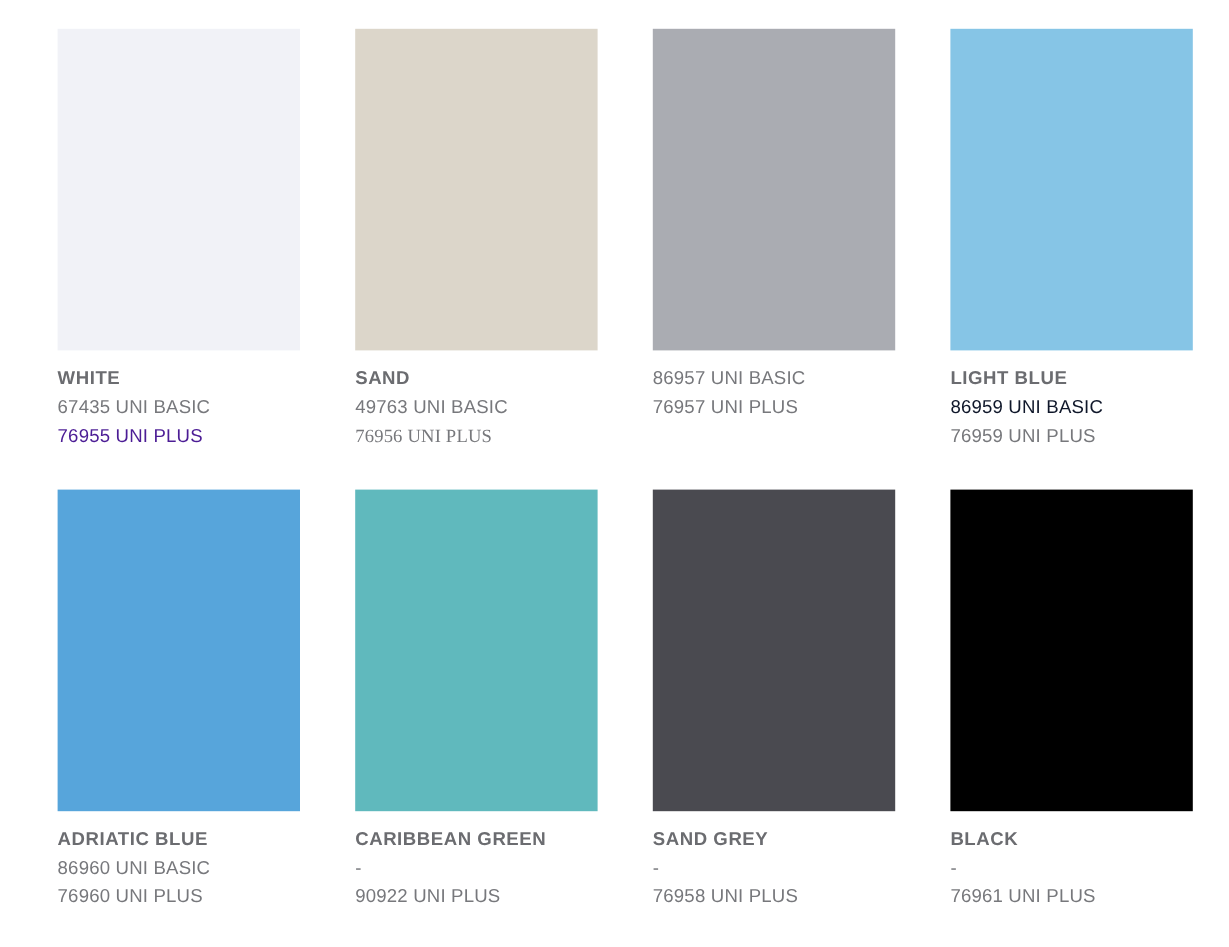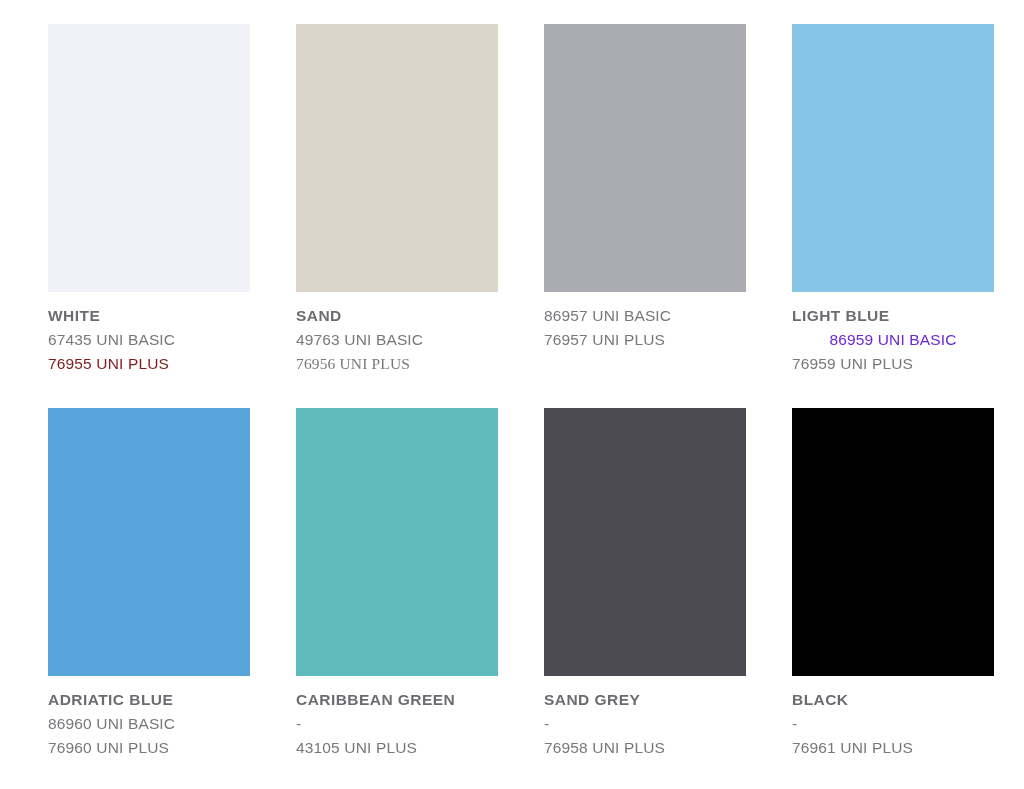--- a/index.html
+++ b/index.html
@@ -80,21 +80,21 @@
 <body style="background-color: rgb(255, 255, 255);">
 
 <div class="palette-sheet">
   <div class="swatch-grid">
 
     <div class="swatch-cell">
       <div class="swatch-chip" style="background-color: rgb(241, 242, 247);"></div>
       <div class="swatch-caption">
         <div class="swatch-name" style="color: rgb(107, 108, 112);">WHITE</div>
         <div class="swatch-code" style="color: rgb(119, 120, 124);">67435 UNI BASIC</div>
-        <div class="swatch-code" style="color: #7f1d1d;">76955 UNI PLUS</div>
+        <div class="swatch-code" style="color: #4c1d95;">76955 UNI PLUS</div>
       </div>
     </div>
 
     <div class="swatch-cell">
       <div class="swatch-chip" style="background-color: rgb(220, 214, 202);"></div>
       <div class="swatch-caption">
         <div class="swatch-name" style="color: rgb(107, 108, 112);">SAND</div>
         <div class="swatch-code" style="color: rgb(119, 120, 124);">49763 UNI BASIC</div>
         <div class="swatch-code" style="color: rgb(119, 120, 124); font-family: Liberation Serif, serif;">76956 UNI PLUS</div>
       </div>
@@ -105,40 +105,40 @@
       <div class="swatch-caption">
         <div class="swatch-code" style="color: rgb(119, 120, 124);">86957 UNI BASIC</div>
         <div class="swatch-code" style="color: rgb(119, 120, 124);">76957 UNI PLUS</div>
       </div>
     </div>
 
     <div class="swatch-cell">
       <div class="swatch-chip" style="background-color: rgb(134, 197, 230);"></div>
       <div class="swatch-caption">
         <div class="swatch-name" style="color: rgb(107, 108, 112);">LIGHT BLUE</div>
-        <div class="swatch-code" style="color: #6d28d9; text-align: center;">86959 UNI BASIC</div>
+        <div class="swatch-code" style="color: #0f172a;">86959 UNI BASIC</div>
         <div class="swatch-code" style="color: rgb(119, 120, 124);">76959 UNI PLUS</div>
       </div>
     </div>
 
     <div class="swatch-cell">
       <div class="swatch-chip" style="background-color: rgb(87, 165, 219);"></div>
       <div class="swatch-caption">
         <div class="swatch-name" style="color: rgb(107, 108, 112);">ADRIATIC BLUE</div>
         <div class="swatch-code" style="color: rgb(119, 120, 124);">86960 UNI BASIC</div>
         <div class="swatch-code" style="color: rgb(119, 120, 124);">76960 UNI PLUS</div>
       </div>
     </div>
 
     <div class="swatch-cell">
       <div class="swatch-chip" style="background-color: rgb(96, 185, 189);"></div>
       <div class="swatch-caption">
         <div class="swatch-name" style="color: rgb(107, 108, 112);">CARIBBEAN GREEN</div>
         <div class="swatch-code is-empty" style="color: rgb(119, 120, 124);">-</div>
-        <div class="swatch-code" style="color: rgb(119, 120, 124);">43105 UNI PLUS</div>
+        <div class="swatch-code" style="color: rgb(119, 120, 124);">90922 UNI PLUS</div>
       </div>
     </div>
 
     <div class="swatch-cell">
       <div class="swatch-chip" style="background-color: rgb(74, 74, 80);"></div>
       <div class="swatch-caption">
         <div class="swatch-name" style="color: rgb(107, 108, 112);">SAND GREY</div>
         <div class="swatch-code is-empty" style="color: rgb(119, 120, 124);">-</div>
         <div class="swatch-code" style="color: rgb(119, 120, 124);">76958 UNI PLUS</div>
       </div>

